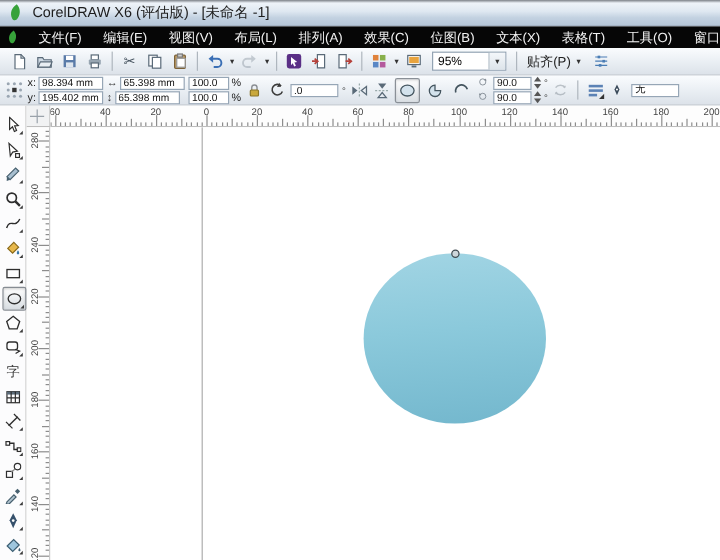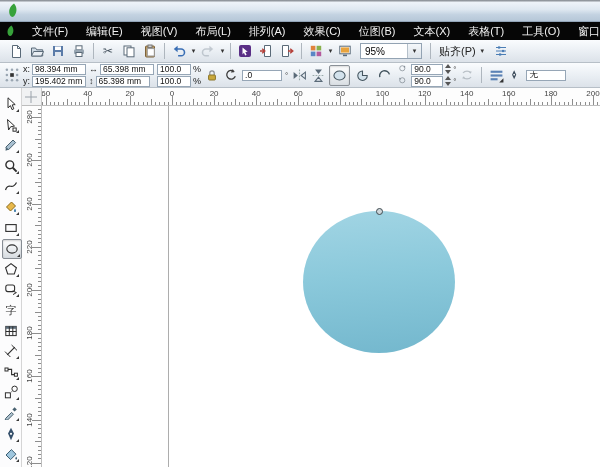--- a/index.html
+++ b/index.html
@@ -86,20 +86,21 @@
 <body>
 
 <div id="app">
 
   <div class="titlebar">
     <span class="logo">
       <svg width="15" height="15" viewBox="0 0 15 15">
           <path d="M8 0.5 C3.5 3.5 2 8 4.2 12.6 C5.3 14.4 7.6 14.3 8.6 12.5 C11.6 8.3 10.8 3.5 8 0.5 Z" fill="#37a23a"></path>
         </svg>
     </span>
+    <span>CorelDRAW X6 (评估版) - [未命名 -1]</span>
   </div>
 
   <div class="menubar">
     <span class="menu-logo">
       <svg width="12" height="12" viewBox="0 0 15 15">
           <path d="M8 0.5 C3.5 3.5 2 8 4.2 12.6 C5.3 14.4 7.6 14.3 8.6 12.5 C11.6 8.3 10.8 3.5 8 0.5 Z" fill="#37a23a"></path>
         </svg>
     </span>
   <div class="menu-item">文件(F)</div>
       <div class="menu-item">编辑(E)</div>

